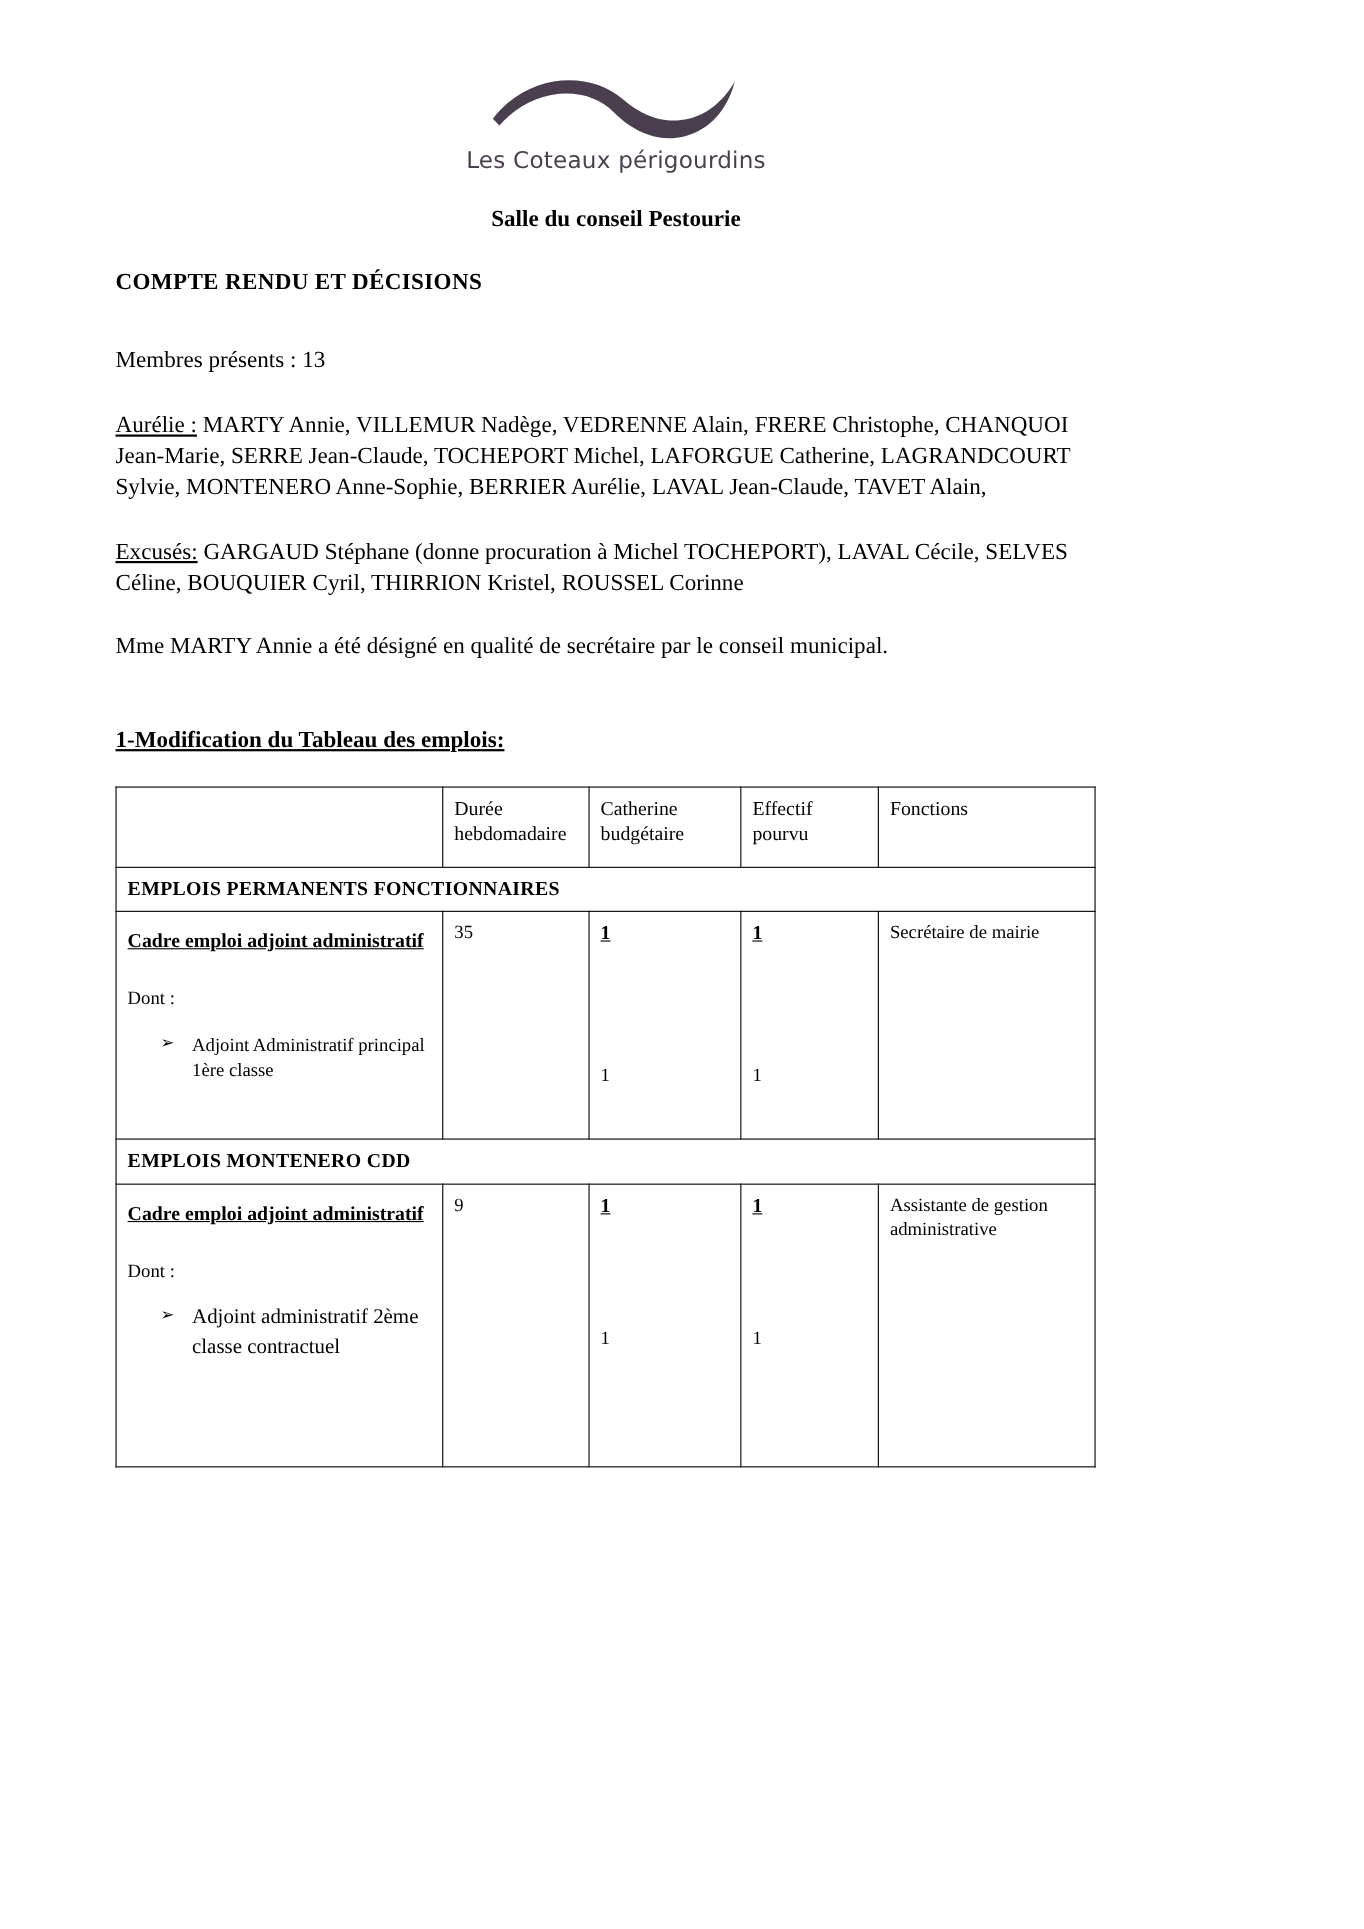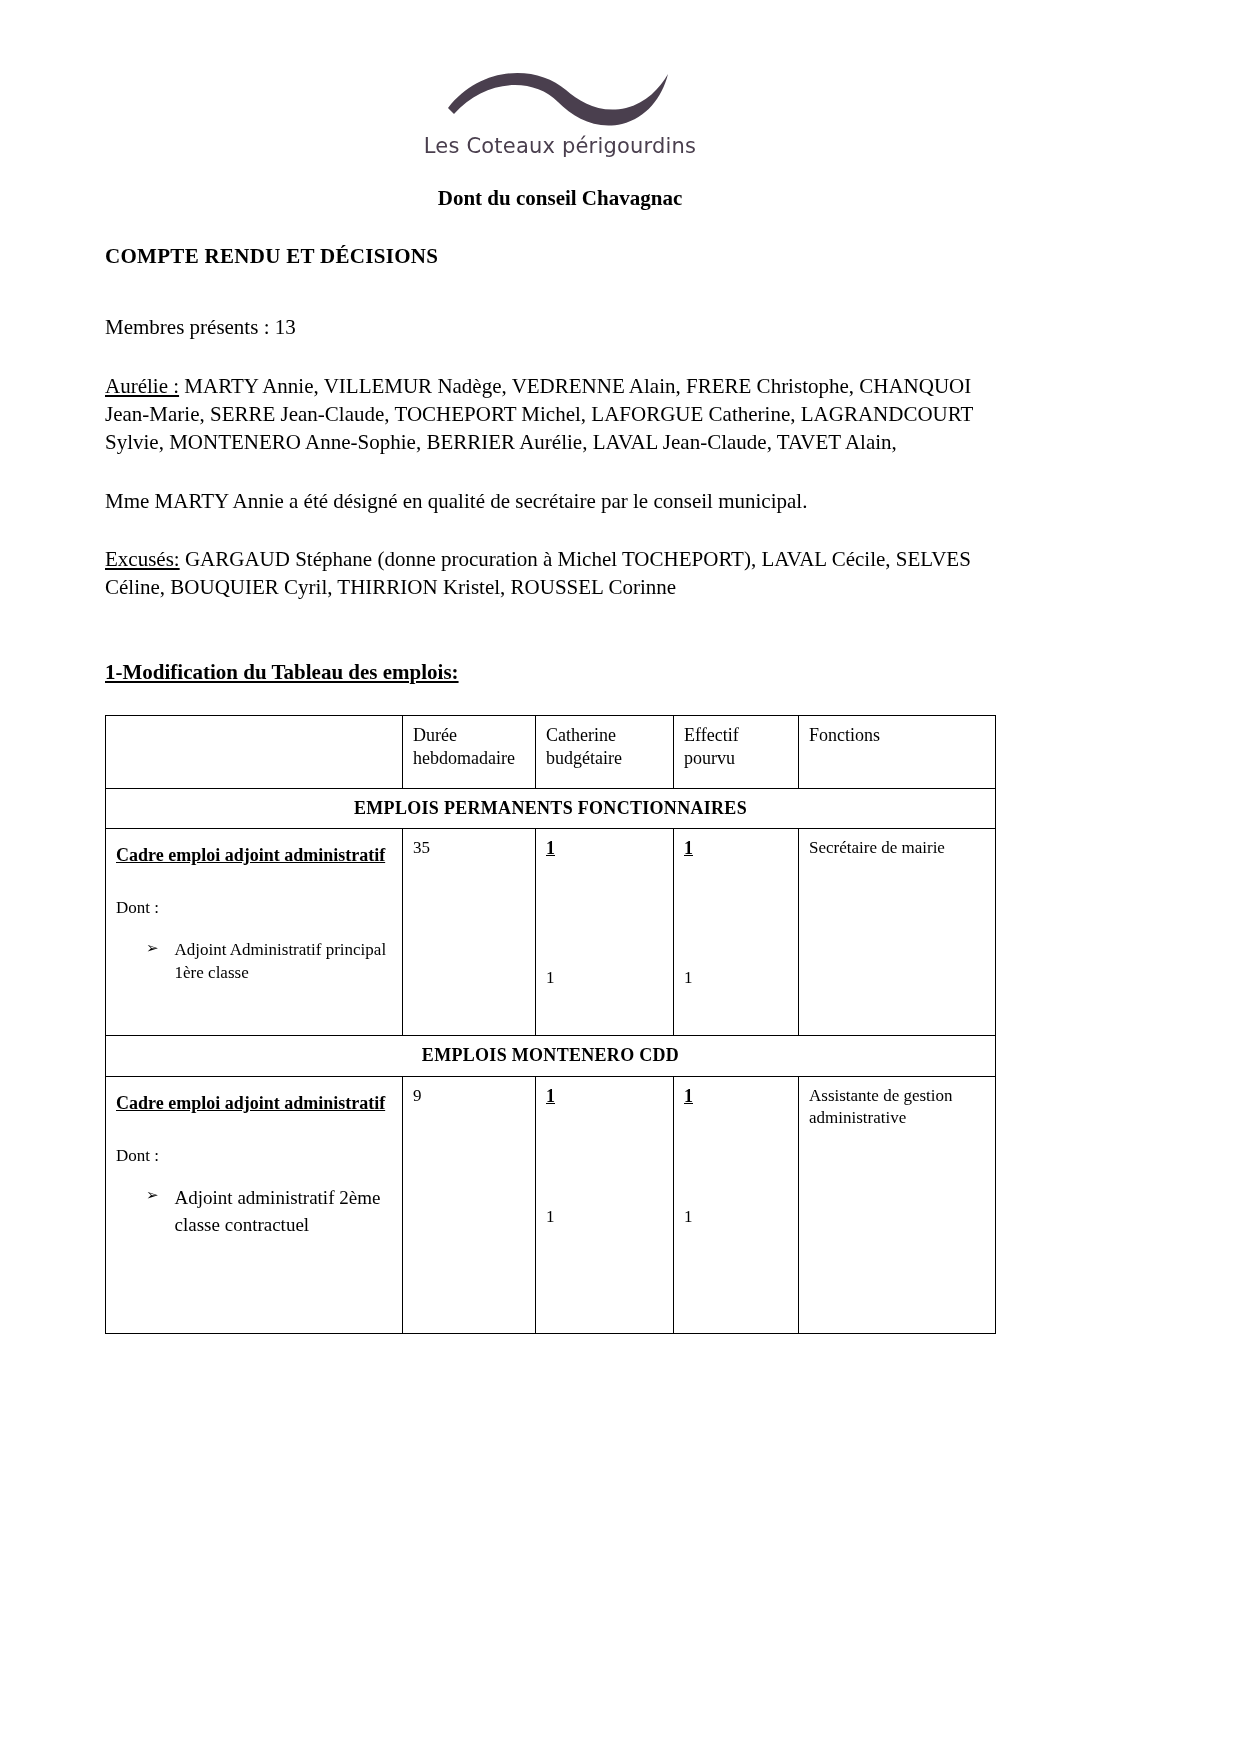--- a/index.html
+++ b/index.html
@@ -106,21 +106,20 @@
     line-height: 1.3;
   }
   .col1 { width: 297px; }
   .col2 { width: 133px; }
   .col3 { width: 138px; }
   .col4 { width: 125px; }
   .col5 { width: 197px; }
 
   .hdr-cell { font-size: 18px; }
   .band {
-    text-align: center;
     font-weight: bold;
     font-size: 18px;
     letter-spacing: 0.3px;
     padding-top: 20px;
     padding-bottom: 20px;
   }
   .cadre {
     font-weight: bold;
     text-decoration: underline;
     font-size: 18px;
@@ -161,33 +160,33 @@
 
 <div class="page">
 
   <div class="logo-block">
     <svg class="logo-swoosh" width="240" height="72" viewBox="0 0 240 72">
       <path d="M8 40 C 40 -2, 96 -4, 126 22 C 140 34, 160 46, 186 40 C 206 35, 220 20, 228 6 C 222 30, 206 50, 182 56 C 156 62, 134 50, 118 34 C 92 8, 44 12, 14 46 Z" fill="#4a3f4e"></path>
     </svg>
     <div class="logo-text">Les Coteaux périgourdins</div>
   </div>
 
-  <div class="doc-subtitle">Dont du conseil Chavagnac</div>
+  <div class="doc-subtitle">Salle du conseil Pestourie</div>
 
   <div class="doc-heading2">COMPTE RENDU ET DÉCISIONS</div>
 
   <div class="block-presence">
     <p class="para">Membres présents : 13</p>
   </div>
 
   <p class="para block-presents"><span class="u">Aurélie :</span><span> MARTY Annie, VILLEMUR Nadège, VEDRENNE Alain,   FRERE Christophe, CHANQUOI Jean-Marie, SERRE Jean-Claude, TOCHEPORT Michel,  LAFORGUE Catherine, LAGRANDCOURT Sylvie,   MONTENERO Anne-Sophie, BERRIER Aurélie, LAVAL Jean-Claude,  TAVET Alain,</span></p>
 
+  <p class="para block-excuses"><span class="u">Excusés:</span><span> GARGAUD Stéphane (donne procuration à Michel TOCHEPORT), LAVAL Cécile, SELVES Céline, BOUQUIER Cyril, THIRRION Kristel, ROUSSEL Corinne</span></p>
+
   <p class="para block-secretaire">Mme MARTY Annie a été désigné en qualité de secrétaire par le conseil  municipal.</p>
-
-  <p class="para block-excuses"><span class="u">Excusés:</span><span> GARGAUD Stéphane (donne procuration à Michel TOCHEPORT), LAVAL Cécile, SELVES Céline, BOUQUIER Cyril, THIRRION Kristel, ROUSSEL Corinne</span></p>
 
   <div class="section-title">1-Modification du Tableau des emplois:</div>
 
 
   <table class="emplois">
     <colgroup>
       <col class="col1">
         <col class="col2">
         <col class="col3">
         <col class="col4">

